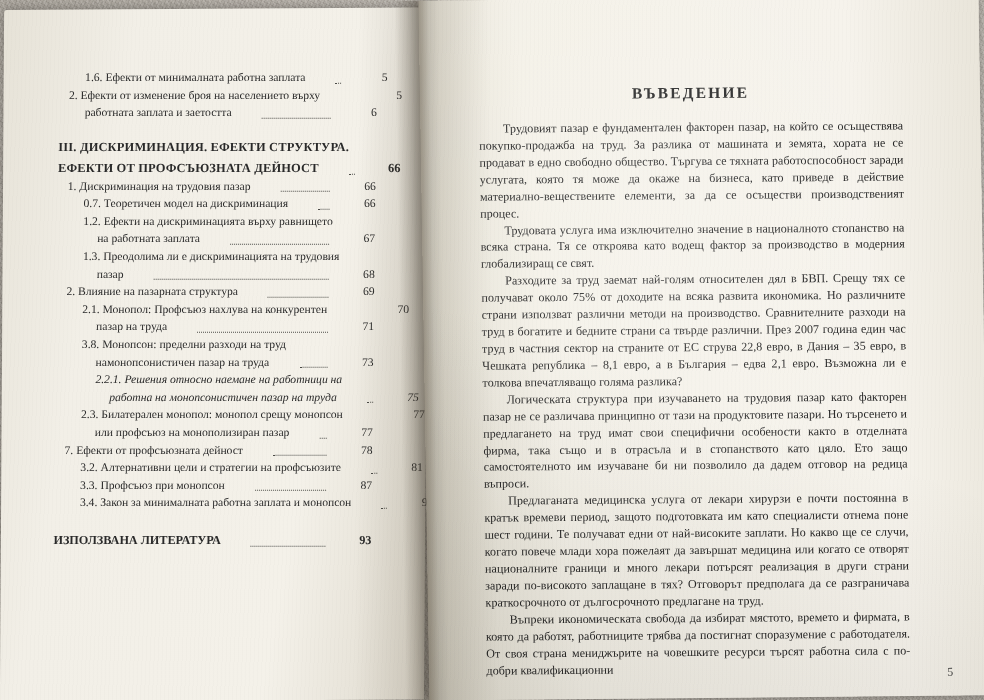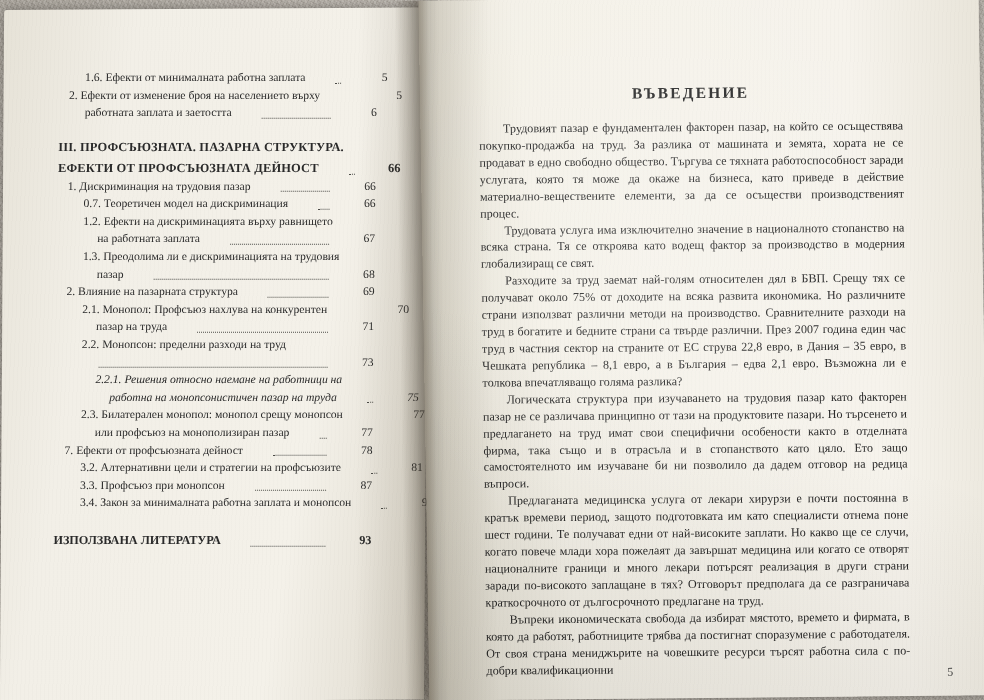--- a/index.html
+++ b/index.html
@@ -204,21 +204,21 @@
 
         <div class="toc-row cont">
           <span class="toc-text">работната заплата и заетостта</span>
           <span class="toc-dots"></span>
           <span class="toc-page">6</span>
         </div>
 
         <div class="block-gap"></div>
 
         <div class="toc-row lvl-sec sec-head">
-          <span class="toc-text">III. ПРОФСЪЮЗНАТА.  ПАЗАРНА СТРУКТУРА.</span>
+          <span class="toc-text">III. ДИСКРИМИНАЦИЯ.  ЕФЕКТИ СТРУКТУРА.</span>
         </div>
 
         <div class="toc-row lvl-sec">
           <span class="toc-text">ЕФЕКТИ ОТ ПРОФСЪЮЗНАТА ДЕЙНОСТ</span>
           <span class="toc-dots"></span>
           <span class="toc-page">66</span>
         </div>
 
         <div class="toc-row lvl-1">
           <span class="toc-text">1. Дискриминация на трудовия пазар</span>
@@ -261,23 +261,24 @@
           <span class="toc-dots" style="border-bottom:none;"></span>
           <span class="toc-page">70</span>
         </div>
         <div class="toc-row cont2">
           <span class="toc-text">пазар на труда</span>
           <span class="toc-dots"></span>
           <span class="toc-page">71</span>
         </div>
 
         <div class="toc-row lvl-2">
-          <span class="toc-text">2.2. Монопсон: пределни разходи на труд</span>
-        </div>
-        <div class="toc-row cont2">
+          <span class="toc-text">3.8. Монопсон: пределни разходи на труд</span>
+        </div>
+        <div class="toc-row cont2">
+          <span class="toc-text">намонопсонистичен пазар на труда</span>
           <span class="toc-dots"></span>
           <span class="toc-page">73</span>
         </div>
 
         <div class="toc-row lvl-3">
           <span class="toc-text">2.2.1. Решения относно наемане на работници на</span>
         </div>
         <div class="toc-row cont3">
           <span class="toc-text">работна на монопсонистичен пазар на труда</span>
           <span class="toc-dots"></span>

